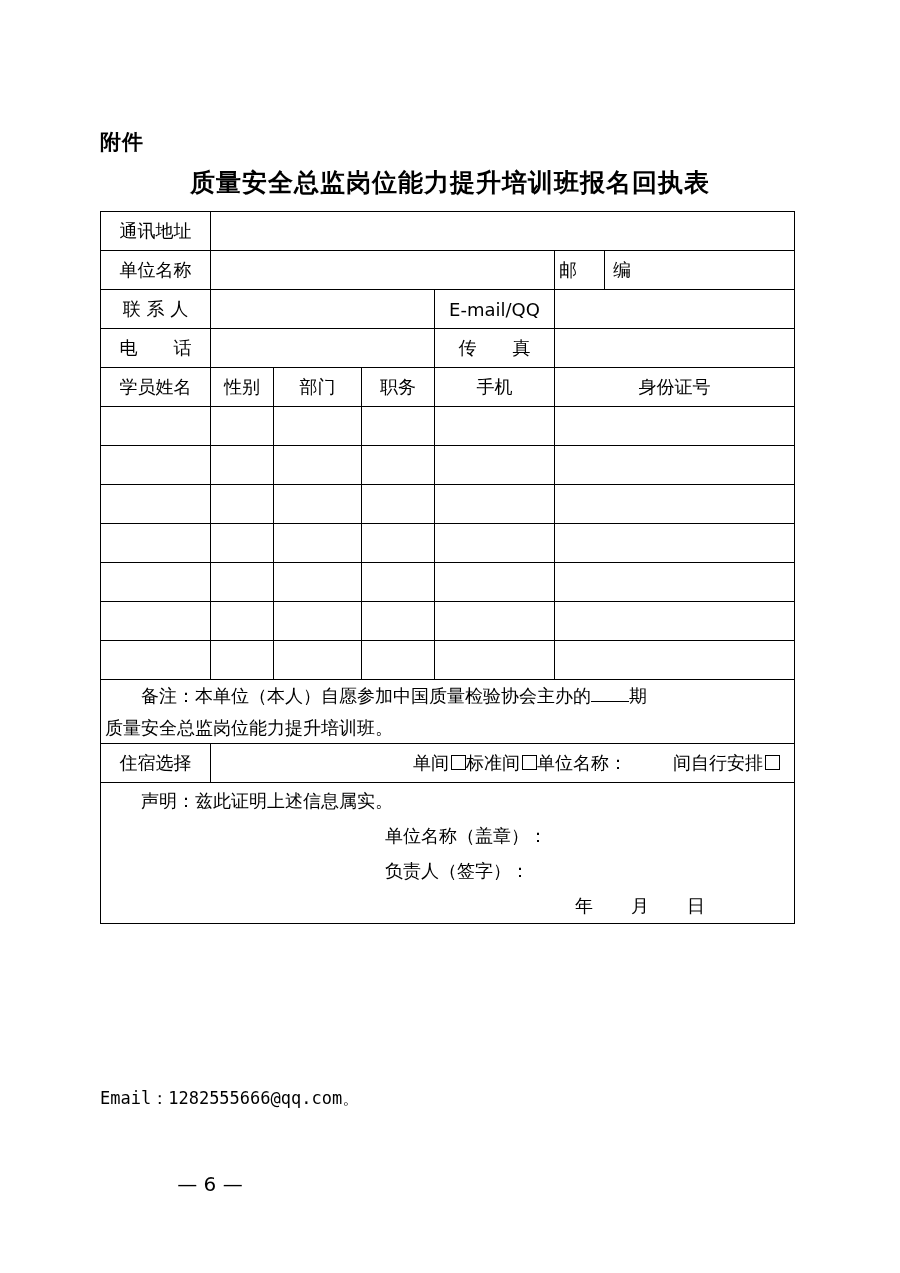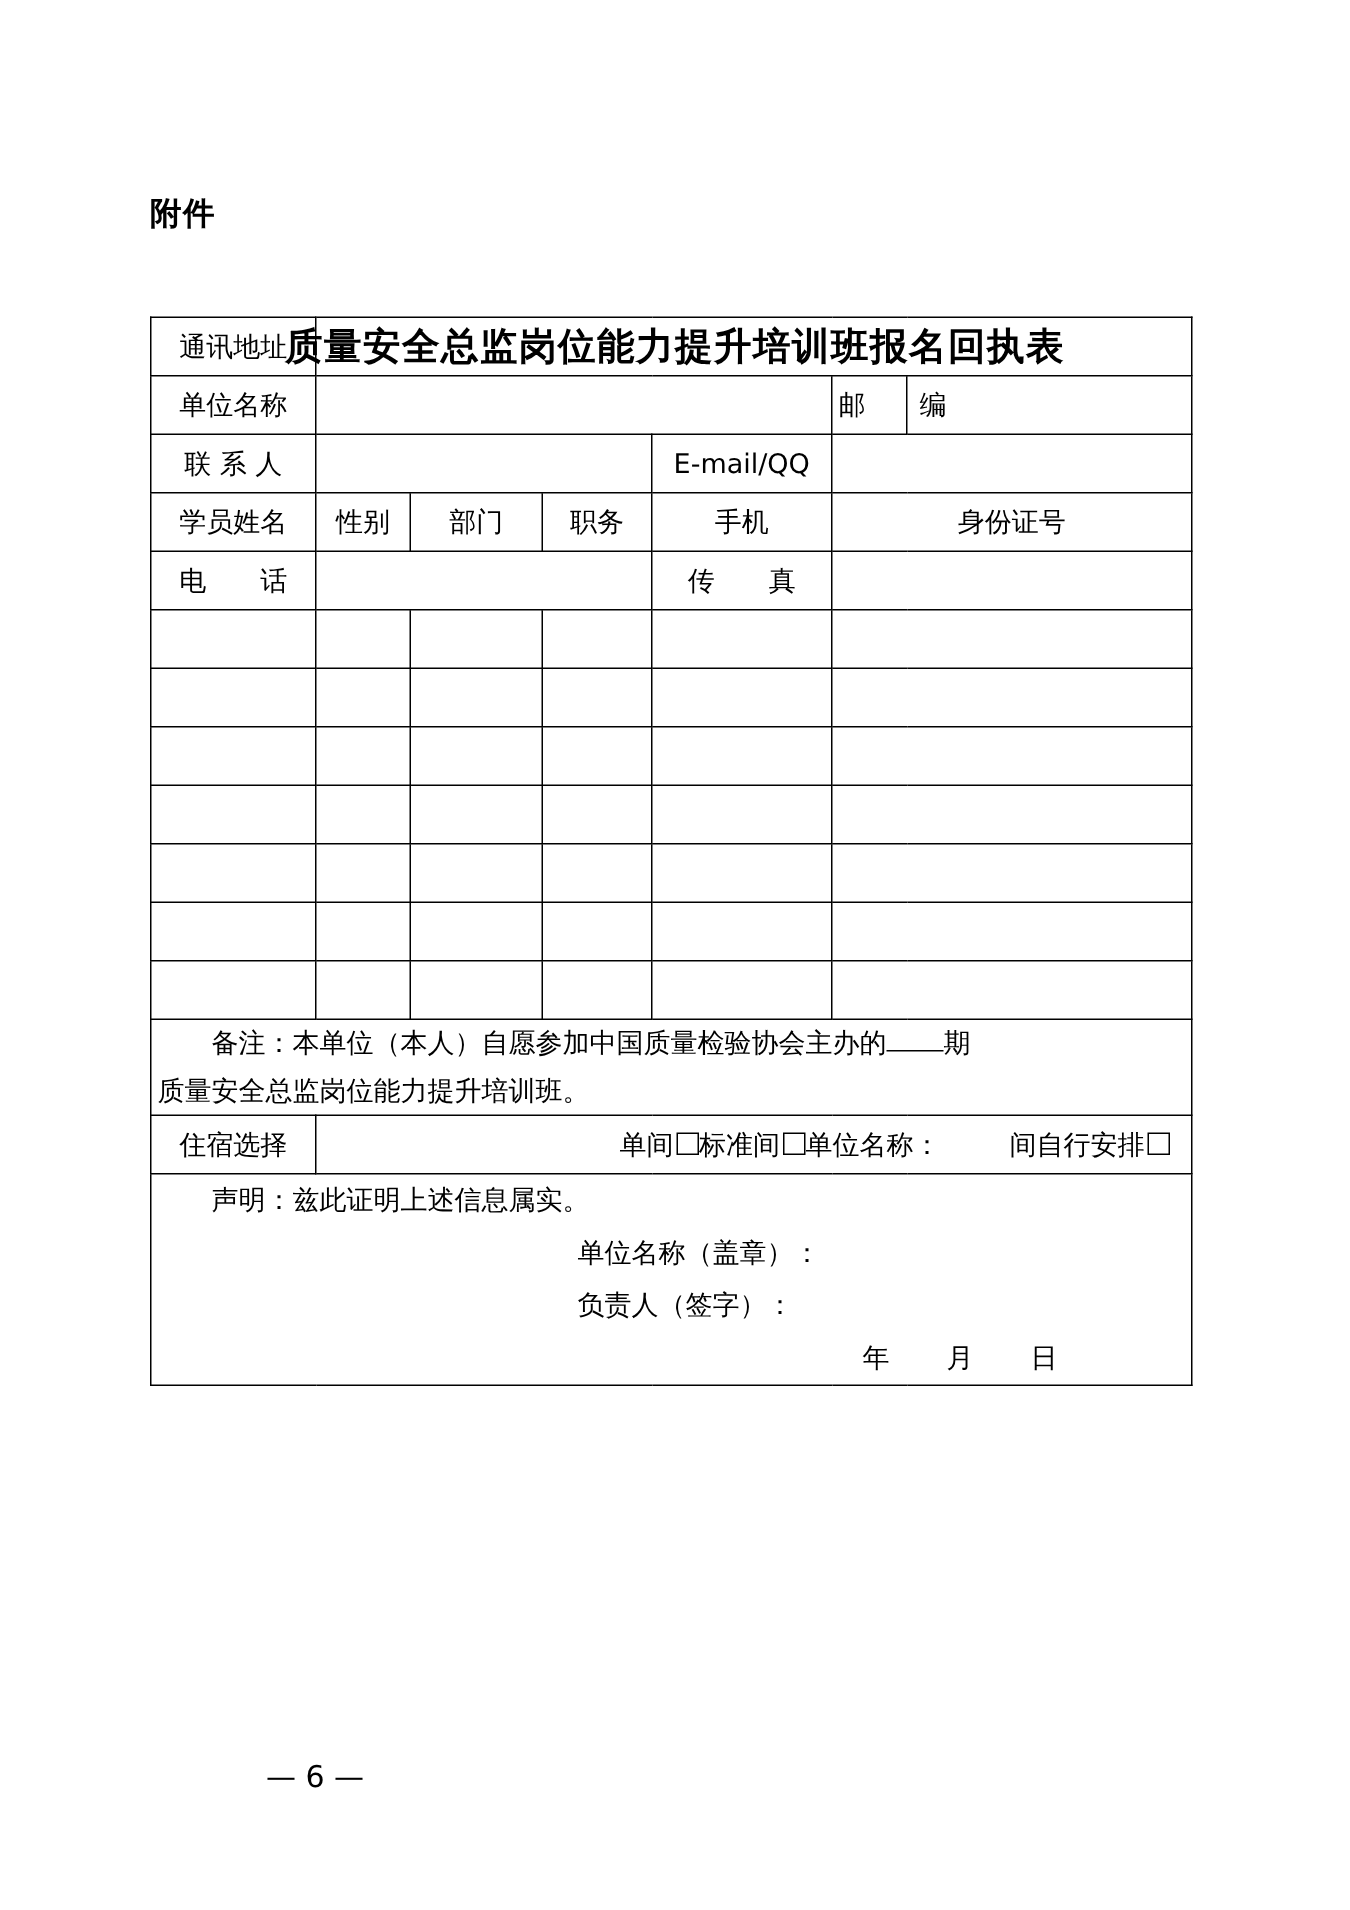--- a/index.html
+++ b/index.html
@@ -35,21 +35,20 @@
     position: absolute;
     left: 100px;
     top: 166px;
     width: 700px;
     text-align: center;
     font-family: Liberation Serif, serif;
     font-weight: bold;
     font-size: 25px;
     letter-spacing: 1px;
     white-space: nowrap;
-    margin-top: 48px;
   }
   table.form {
     position: absolute;
     left: 100px;
     top: 211px;
     width: 694px;
     border-collapse: collapse;
     table-layout: fixed;
   }
   table.form td {
@@ -170,33 +169,33 @@
       </tr>
 
       <tr>
         <td class="c">联 系 人</td>
         <td colspan="3" class="l"></td>
         <td class="c mono">E-mail/QQ</td>
         <td colspan="2" class="l"></td>
       </tr>
 
       <tr>
+        <td class="c">电　　话</td>
+        <td colspan="3" class="l"></td>
+        <td class="c">传　　真</td>
+        <td colspan="2" class="l"></td>
+      </tr>
+
+      <tr>
         <td class="c">学员姓名</td>
         <td class="c">性别</td>
         <td class="c">部门</td>
         <td class="c">职务</td>
         <td class="c">手机</td>
         <td colspan="2" class="c">身份证号</td>
-      </tr>
-
-      <tr>
-        <td class="c">电　　话</td>
-        <td colspan="3" class="l"></td>
-        <td class="c">传　　真</td>
-        <td colspan="2" class="l"></td>
       </tr>
 
       <tr>
         <td class="c"></td>
         <td class="c"></td>
         <td class="c"></td>
         <td class="c"></td>
         <td class="c"></td>
         <td colspan="2" class="c"></td>
       </tr>
@@ -278,17 +277,20 @@
           <div class="decl-line3">负责人（签字）：</div>
           <div class="decl-line4">
             <span>年</span><span>月</span><span>日</span>
           </div>
         </td>
       </tr>
     </tbody>
   </table>
 
   <div class="contact-block">
+    <div>
+      <span class="email">Email：</span><span class="email">1282555666@qq.com。</span>
+    </div>
   </div>
 
   <div class="page-number">— 6 —</div>
 
 </div>
 
 </body></html>

